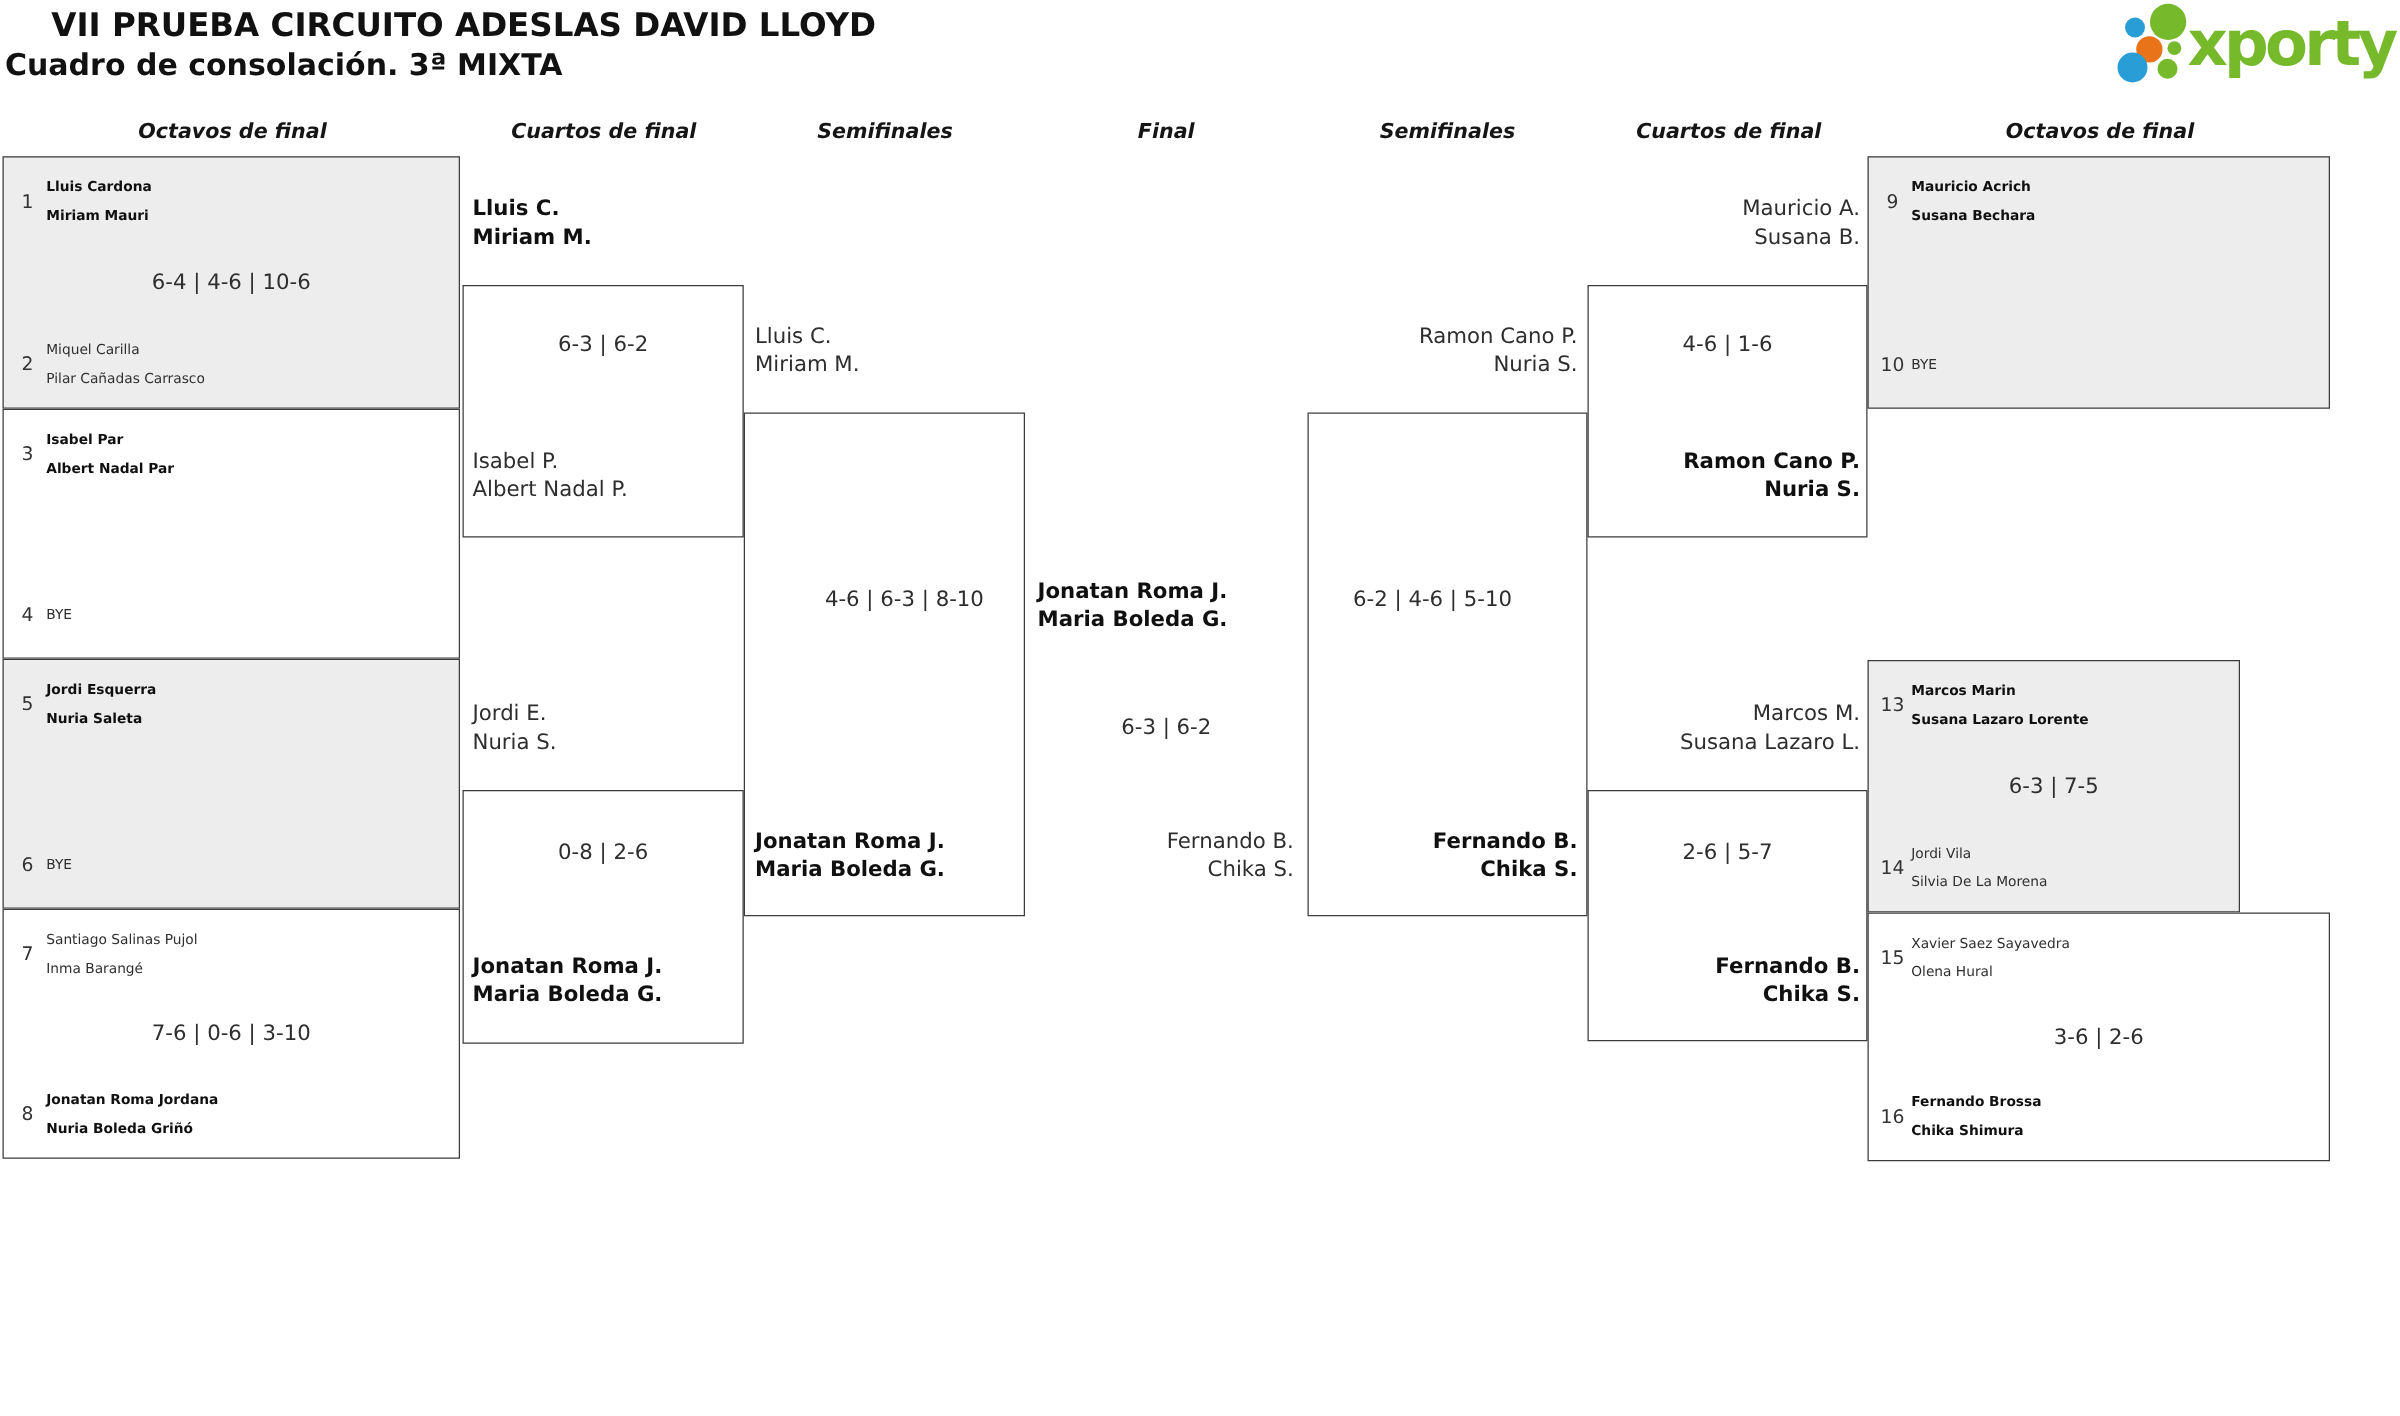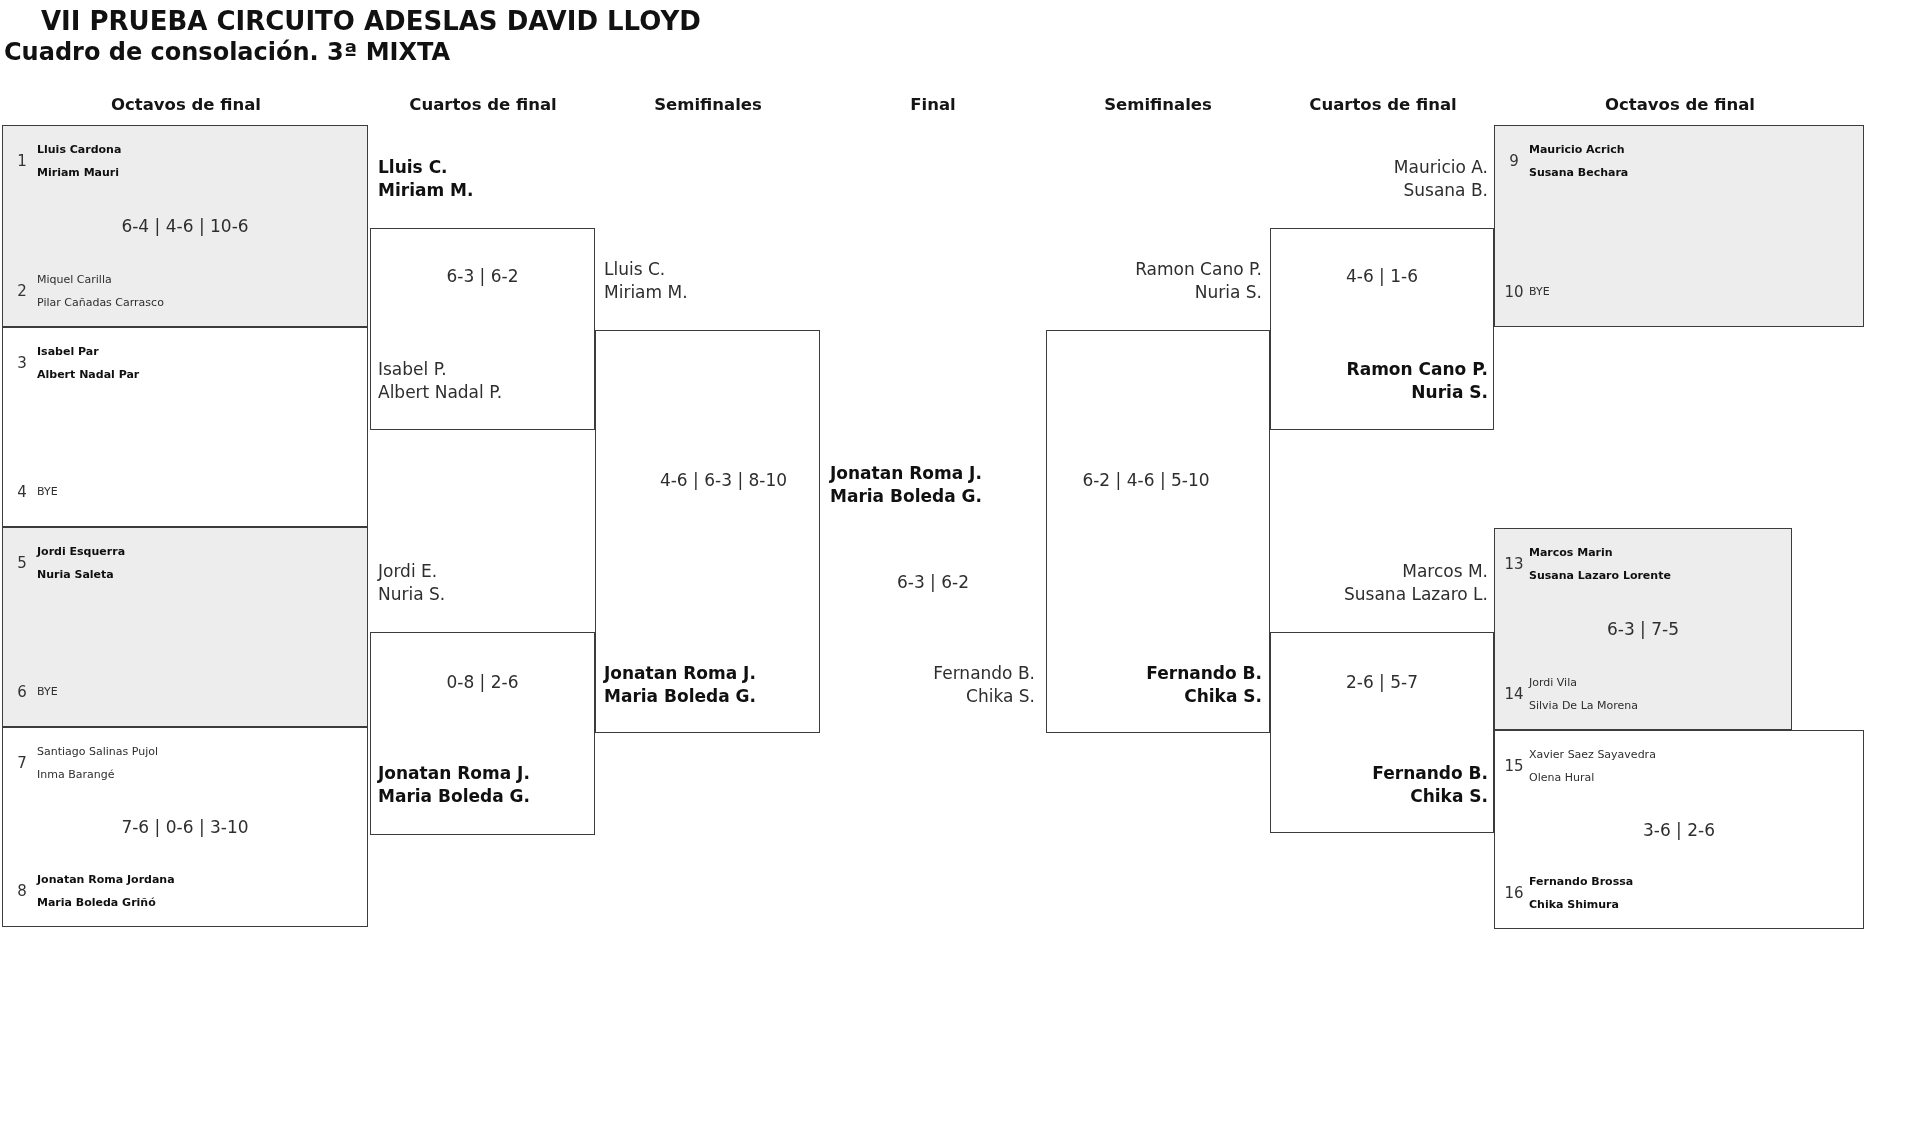--- a/index.html
+++ b/index.html
@@ -2,21 +2,21 @@
 <html><head>
 <meta charset="utf-8">
 <style>
   html,body{margin:0;padding:0;background:#ffffff;}
   #stage{position:relative;width:1920px;height:1133px;background:#ffffff;overflow:hidden;
          font-family:"DejaVu Sans","Liberation Sans",sans-serif;color:#262626;}
 
   .title{position:absolute;left:4px;top:6px;font-size:26px;font-weight:bold;color:#111;white-space:nowrap;margin-left:37px;}
   .subtitle{position:absolute;left:4px;top:38px;font-size:24px;font-weight:bold;color:#111;white-space:nowrap;}
 
-  .rhead{position:absolute;top:95px;width:260px;text-align:center;font-size:16.5px;font-weight:bold;color:#151515;white-space:nowrap;}
+  .rhead{position:absolute;top:95px;width:260px;text-align:center;font-size:16.5px;font-weight:bold;color:#151515;white-space:nowrap;font-style:italic;}
 
   
   .obox{position:absolute;border:1px solid #3c3c3c;background:#ffffff;box-sizing:border-box;}
   .obox.shaded{background:#ededed;}
   .team{position:absolute;left:9px;display:flex;align-items:center;}
   .team.t1{top:12px;}
   .team.t2{bottom:12px;}
   .team.bye{bottom:23px;}
   .seed{min-width:20px;text-align:center;font-size:15px;color:#333;}
   .names{margin-left:5px;}
@@ -41,20 +41,29 @@
   .logo-text{position:absolute;left:62px;top:4px;font-size:50px;font-weight:bold;letter-spacing:-3px;}
 </style>
 </head>
 <body>
 
 <div id="stage">
 
   <div class="title">VII PRUEBA CIRCUITO ADESLAS DAVID LLOYD</div>
   <div class="subtitle">Cuadro de consolación. 3ª MIXTA</div>
 
+  <div class="logo">
+    <span class="dot" style="left:12px;top:12px;width:16px;height:16px;background:#299ed6;"></span>
+    <span class="dot" style="left:32px;top:1px;width:29px;height:29px;background:#76b92a;"></span>
+    <span class="dot" style="left:21px;top:27px;width:21px;height:21px;background:#e97318;"></span>
+    <span class="dot" style="left:46px;top:31px;width:11px;height:11px;background:#76b92a;"></span>
+    <span class="dot" style="left:6px;top:40px;width:24px;height:24px;background:#299ed6;"></span>
+    <span class="dot" style="left:38px;top:45px;width:16px;height:16px;background:#76b92a;"></span>
+    <span class="logo-text" style="color:#76b92a;">xporty</span>
+  </div>
 
   <div class="rhead" style="left:56px;">Octavos de final</div>
   <div class="rhead" style="left:353px;">Cuartos de final</div>
   <div class="rhead" style="left:578px;">Semifinales</div>
   <div class="rhead" style="left:803px;">Final</div>
   <div class="rhead" style="left:1028px;">Semifinales</div>
   <div class="rhead" style="left:1253px;">Cuartos de final</div>
   <div class="rhead" style="left:1550px;">Octavos de final</div>
 
   <div class="obox shaded" style="left:2px;top:125px;width:366px;height:202px;">
@@ -113,21 +122,21 @@
       <span class="names">
           <span>Santiago Salinas Pujol</span>
           <span>Inma Barangé</span>
         </span>
     </div>
     <div class="oscore">7-6 | 0-6 | 3-10</div>
     <div class="team t2 b">
       <span class="seed">8</span>
       <span class="names">
           <span>Jonatan Roma Jordana</span>
-          <span>Maria Boleda Griñó</span>
+          <span>Nuria Boleda Griñó</span>
         </span>
     </div>
   </div>
 
   <div class="obox shaded" style="left:1494px;top:125px;width:370px;height:202px;">
     <div class="team t1 b">
       <span class="seed">9</span>
       <span class="names">
           <span>Mauricio Acrich</span>
           <span>Susana Bechara</span>

